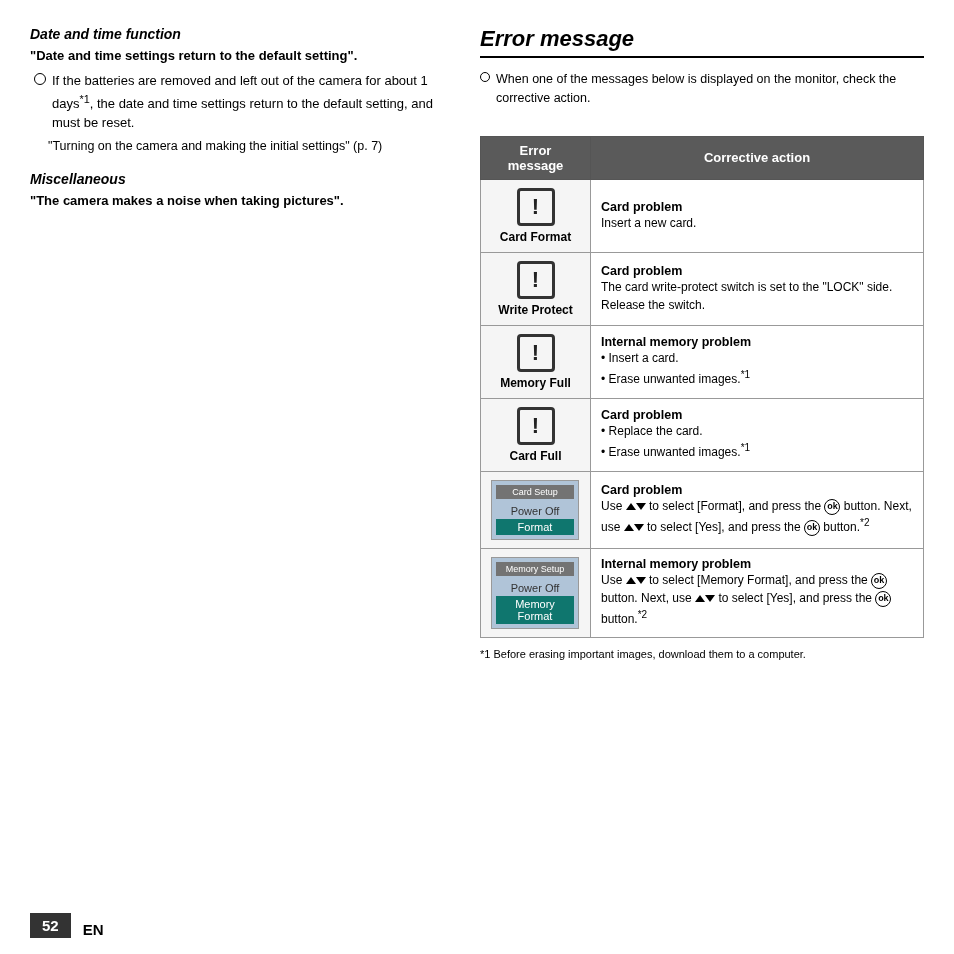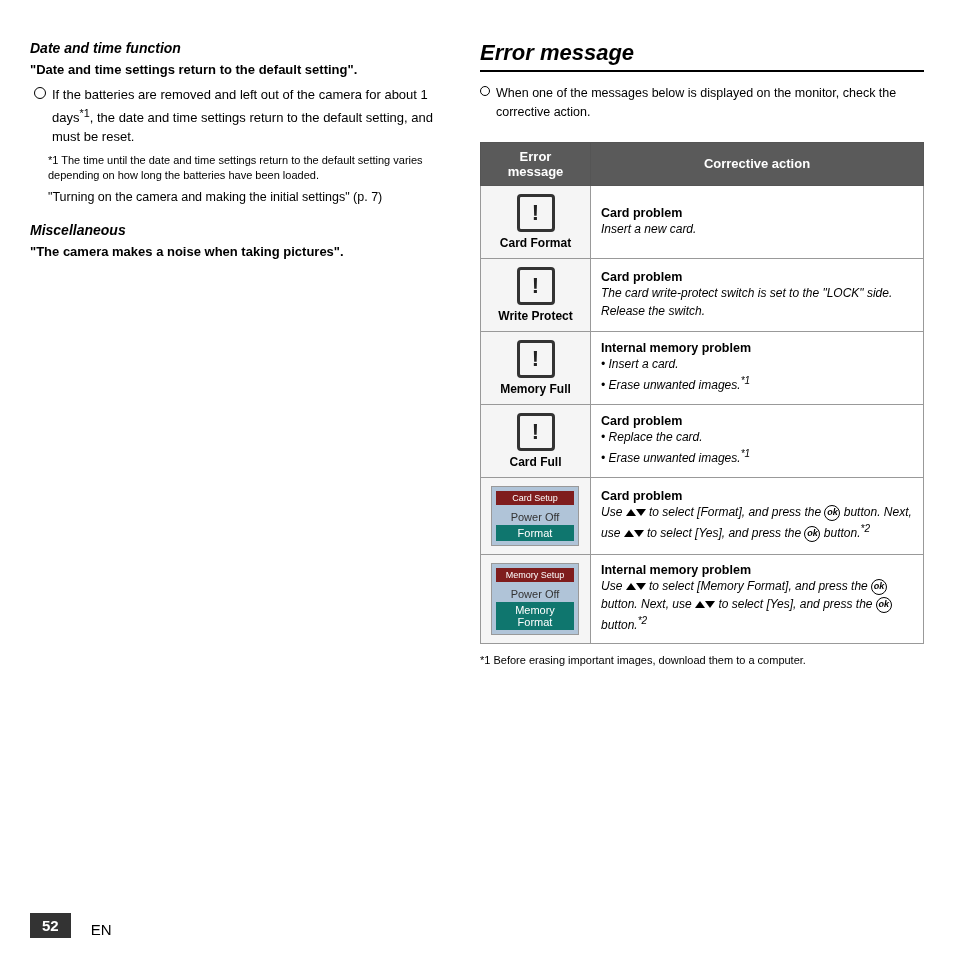--- a/index.html
+++ b/index.html
@@ -10,21 +10,21 @@
       font-family: Arial, Helvetica, sans-serif;
       font-size: 13px;
       color: #000;
       overflow: hidden;
       position: relative;
     }
     .page {
       display: flex;
       width: 954px;
       height: 954px;
-      padding: 40px 30px 30px 30px;
+      padding: 26px 30px 30px 30px;
       gap: 30px;
       justify-content: space-between;
     }
     .left-col {
       flex: 0 0 420px;
       padding-right: 10px;
     }
     .right-col {
       flex: 1;
     }
@@ -80,21 +80,21 @@
       font-style: italic;
       font-weight: bold;
       font-size: 22px;
       border-bottom: 2px solid #000;
       padding-bottom: 4px;
       margin-bottom: 12px;
     }
     .intro-bullet {
       display: flex;
       align-items: flex-start;
-      margin-bottom: 20px;
+      margin-bottom: 28px;
     }
     .intro-bullet .bullet-dot {
       width: 10px;
       min-width: 10px;
       height: 10px;
     }
     .intro-text {
       font-size: 12.5px;
       line-height: 1.5;
     }
@@ -147,21 +147,20 @@
       display: block;
       text-align: center;
     }
     .action-bold {
       font-weight: bold;
       font-size: 12.5px;
     }
     .action-text {
       font-size: 12px;
       line-height: 1.5;
-      font-style: italic;
     }
     .ok-circle {
       display: inline-flex;
       align-items: center;
       justify-content: center;
       width: 16px;
       height: 16px;
       border: 1.5px solid #000;
       border-radius: 50%;
       font-size: 9px;
@@ -189,21 +188,21 @@
 
     
     .mini-ui {
       border: 1px solid #999;
       background: #b0c4d8;
       width: 88px;
       padding: 4px;
       font-size: 9px;
     }
     .mini-ui-title {
-      background: #7f1d1d;
+      background: #737373;
       color: #fff;
       padding: 2px 4px;
       font-size: 9px;
       margin-bottom: 4px;
     }
     .mini-ui-item {
       padding: 2px 6px;
       font-size: 11px;
       color: #333;
     }
@@ -212,33 +211,33 @@
       color: #fff;
     }
 
     
     .page-footer {
       position: absolute;
       bottom: 16px;
       left: 30px;
       display: flex;
       align-items: center;
-      gap: 20px;
+      gap: 12px;
       justify-content: center;
     }
     .page-num-box {
       background: #333;
       color: #fff;
       padding: 4px 12px;
       font-size: 15px;
       font-weight: bold;
     }
     .page-en {
       font-size: 15px;
-      font-weight: normal;
+      font-weight: bold;
       color: #000;
       margin-top: 8px;
     }
 
     
     .footnotes-bottom {
       font-size: 11px;
       line-height: 1.5;
       margin-top: 8px;
     }
@@ -253,21 +252,20 @@
     <div class="section-title">Date and time function</div>
     <div class="subsection-title">"Date and time settings return to the default setting".</div>
 
     <div class="bullet-item">
       <div class="bullet-dot"></div>
       <div class="bullet-text">
         If the batteries are removed and left out of the camera for about 1 days<sup>*1</sup>, the date and time settings return to the default setting, and must be reset.
       </div>
     </div>
 
-    <div class="footnote-small">*1  The time until the date and time settings return to the default setting varies depending on how long the batteries have been loaded.</div>
     <div class="quoted-text">"Turning on the camera and making the initial settings" (p. 7)</div>
 
     <div class="section-gap">
       <div class="section-title">Miscellaneous</div>
       <div class="subsection-title">"The camera makes a noise when taking pictures".</div>
 
     </div>
   </div>
 
   <div class="right-col">

